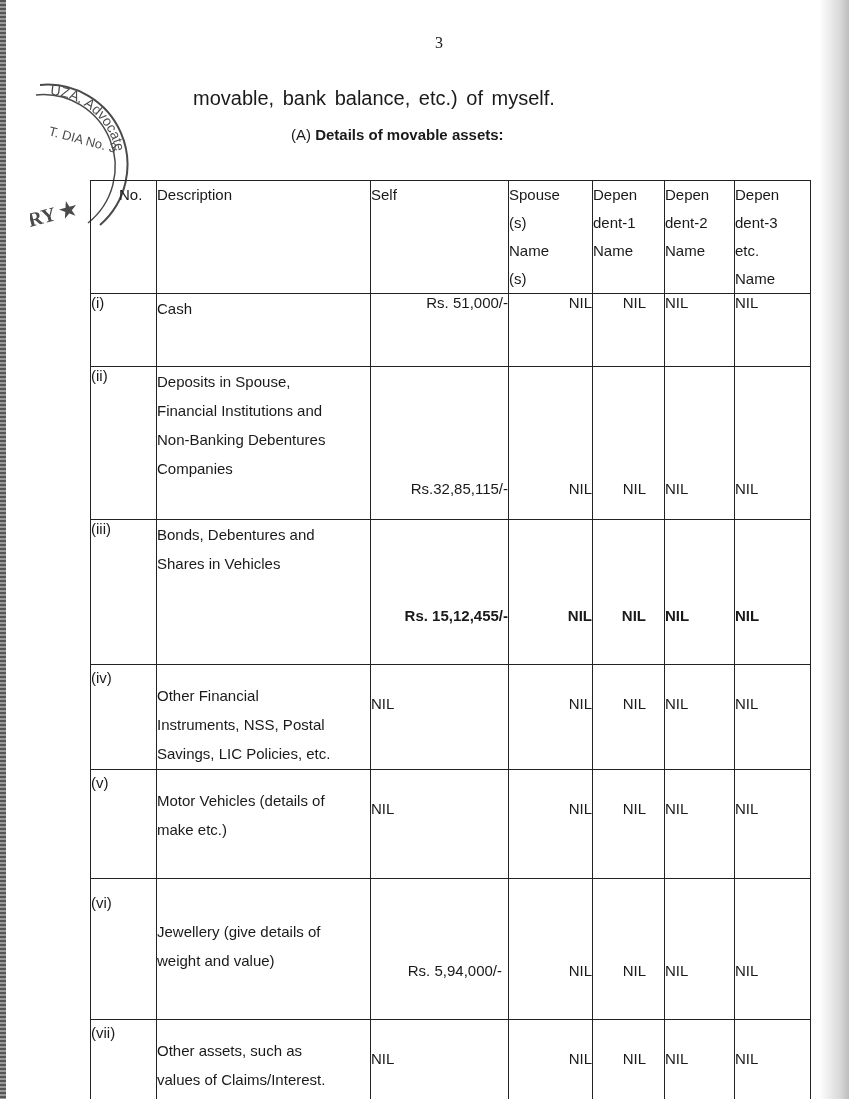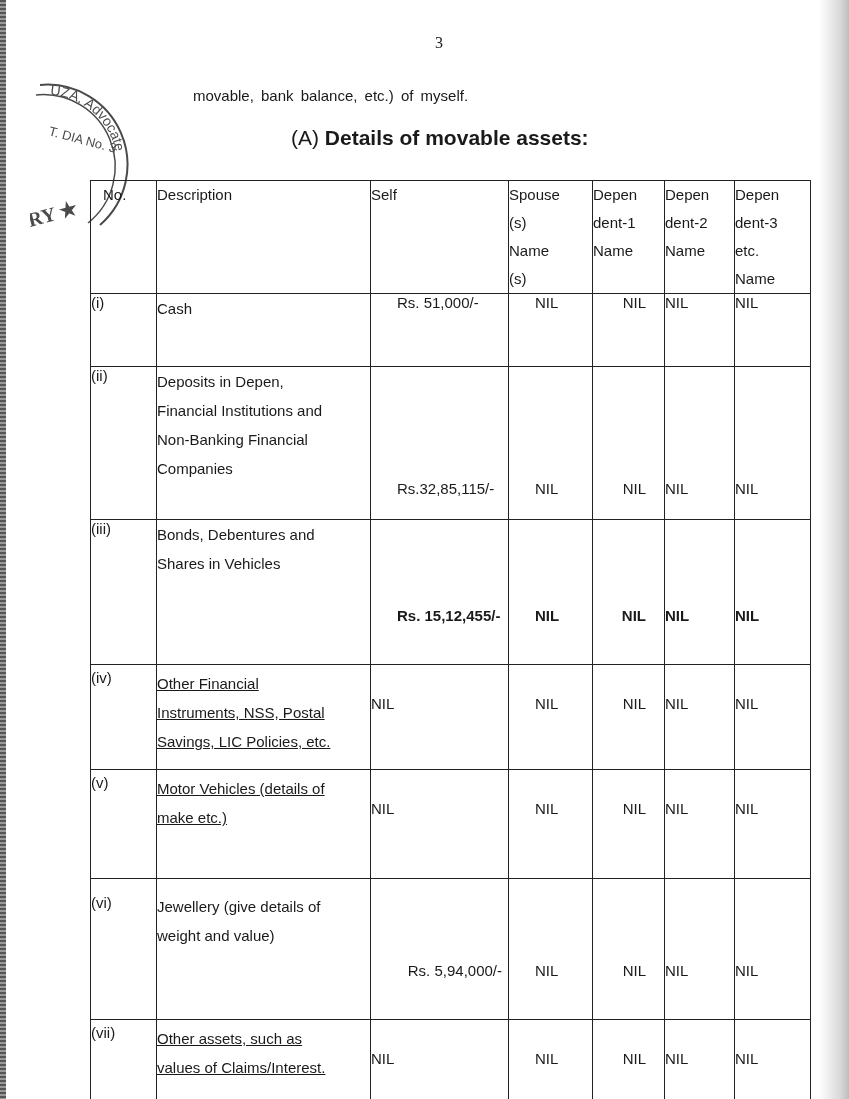--- a/index.html
+++ b/index.html
@@ -14,58 +14,58 @@
   }
   .right-edge {
     position: absolute; right: 0; top: 0; width: 30px; height: 1099px;
     background: linear-gradient(to right, #ffffff, #d9d9d9 70%, #bdbdbd);
   }
   .page-number {
     position: absolute; left: 435px; top: 34px; font-family: "Liberation Serif", serif;
     font-size: 16px;
   }
   .intro-line {
-    position: absolute; left: 193px; top: 87px; font-size: 15px; word-spacing: 3px;
+    position: absolute; left: 193px; top: 87px; font-size: 20px; word-spacing: 3px;
   }
   .section-heading {
-    position: absolute; left: 291px; top: 126px; font-size: 21px;
+    position: absolute; left: 291px; top: 126px; font-size: 15px;
   }
   .section-heading b { font-weight: bold; }
   .stamp {
     position: absolute; left: 30px; top: 55px; width: 130px; height: 180px;
     opacity: 0.85;
   }
   table.assets {
     position: absolute; left: 90px; top: 180px; width: 720px;
     border-collapse: collapse; table-layout: fixed; font-size: 15px;
   }
   table.assets td, table.assets th {
     border: 1px solid #222; vertical-align: top; padding: 0;
     font-weight: normal; text-align: left;
   }
   .hdr th { padding: 4px 6px; line-height: 28px; height: 108px; }
-  .hdr th.sr { padding-left: 12px; }
+  .hdr th.sr { padding-left: 28px; }
   td.sr { text-align: center; padding-top: 12px; }
   td.desc { padding: 12px 8px 0 8px; line-height: 29px; }
   td.val { padding-top: 12px; text-align: center; }
-  td.val.left { text-align: left; padding-left: 26px; }
+  td.val.left { text-align: right; padding-left: 26px; }
   td.val.right { text-align: right; padding-right: 18px; }
   .r1 td { height: 72px; }
   .r2 td { height: 130px; }
   .r3 td { height: 104px; }
   .r4 td { height: 74px; }
   .r5 td { height: 78px; }
   .r6 td { height: 100px; }
   .r7 td { height: 80px; }
   .r2 td.val, .r3 td.val, .r6 td.val { vertical-align: bottom; padding-bottom: 22px; }
   .r3 td.val { padding-bottom: 40px; font-weight: bold; }
   .r6 td.val { padding-bottom: 40px; }
   .r4 td.val, .r5 td.val, .r7 td.val { padding-top: 30px; }
   .r4 td.sr, .r5 td.sr, .r7 td.sr { padding-top: 4px; margin-top: 44px; }
-  .r4 td.desc, .r5 td.desc, .r7 td.desc { padding-top: 4px; text-decoration: underline; }
+  .r4 td.desc, .r5 td.desc, .r7 td.desc { padding-top: 16px; }
 </style>
 </head>
 <body>
 
 <div class="left-edge"></div>
 <div class="right-edge"></div>
 
 <svg class="stamp" viewBox="0 0 130 180">
   <defs>
     <path id="arcPath" d="M 20 40 A 70 70 0 0 1 60 165"></path>
@@ -133,23 +133,23 @@
     <td class="val left">Rs. 51,000/-</td>
     <td class="val left">NIL</td>
     <td class="val right">NIL</td>
     <td class="val">NIL</td>
     <td class="val">NIL</td>
   </tr>
 
   <tr class="r2">
     <td class="sr">(ii)</td>
     <td class="desc">
-      <div>Deposits in Depen,</div>
+      <div>Deposits in Spouse,</div>
       <div>Financial Institutions and</div>
-      <div>Non-Banking Financial</div>
+      <div>Non-Banking Debentures</div>
       <div>Companies</div>
     </td>
     <td class="val left">Rs.32,85,115/-</td>
     <td class="val left">NIL</td>
     <td class="val right">NIL</td>
     <td class="val">NIL</td>
     <td class="val">NIL</td>
   </tr>
 
   <tr class="r3">
@@ -187,21 +187,21 @@
     </td>
     <td class="val">NIL</td>
     <td class="val left">NIL</td>
     <td class="val right">NIL</td>
     <td class="val">NIL</td>
     <td class="val">NIL</td>
   </tr>
 
   <tr class="r6">
     <td class="sr" style="padding-top:15px">(vi)</td>
-    <td class="desc" style="padding-top:13px">
+    <td class="desc" style="padding-top:38px">
       <div>Jewellery (give details of</div>
       <div>weight and value)</div>
     </td>
     <td class="val right" style="padding-right:6px">Rs. 5,94,000/-</td>
     <td class="val left">NIL</td>
     <td class="val right">NIL</td>
     <td class="val">NIL</td>
     <td class="val">NIL</td>
   </tr>
 

